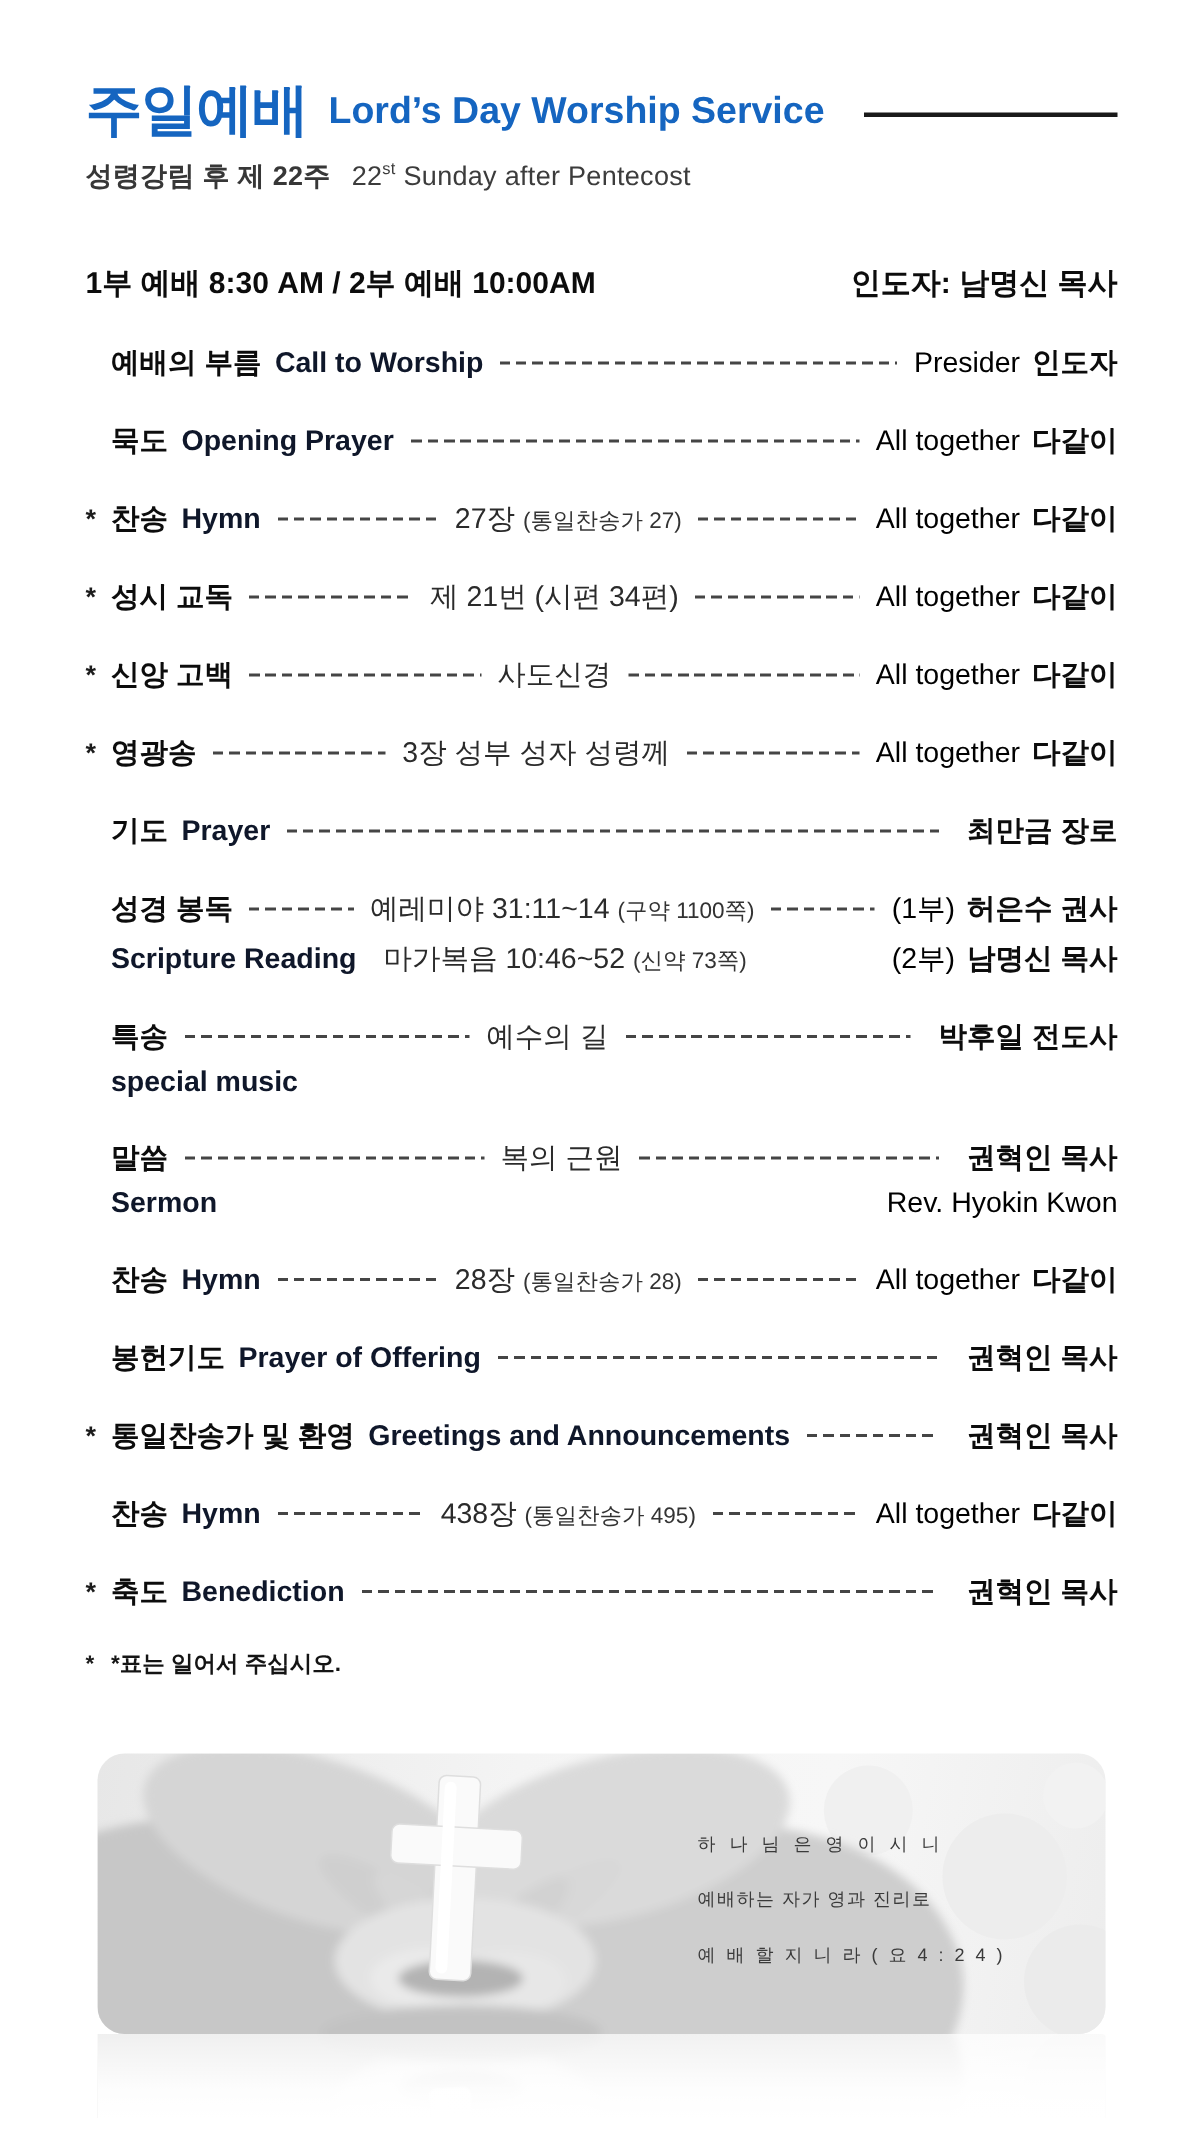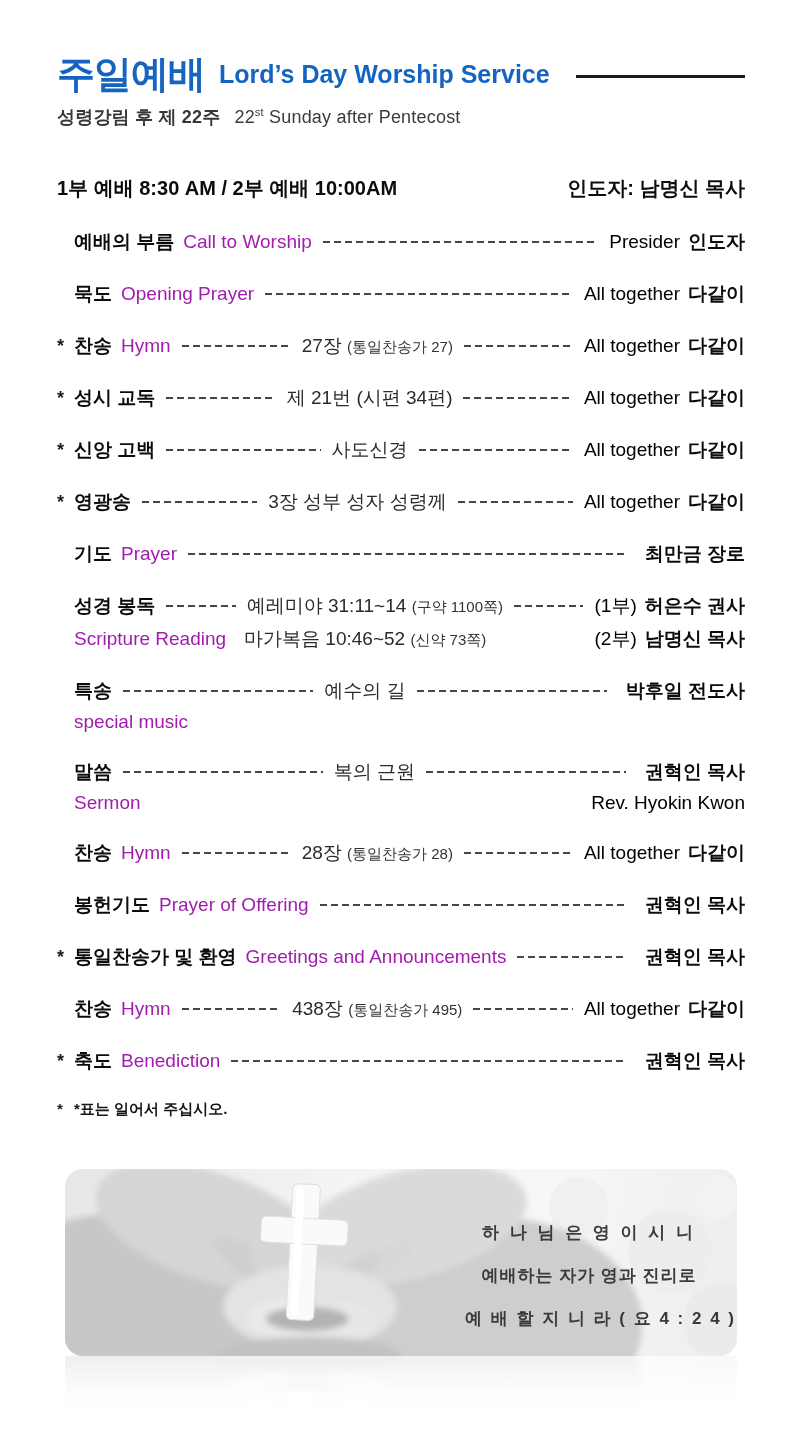--- a/index.html
+++ b/index.html
@@ -14,41 +14,41 @@
   .subtitle{margin-top:10px;font-size:18px;font-weight:500;color:#3c3c3c;letter-spacing:0.2px;}
   .subtitle .kr{margin-right:14px;color:#373737;}
   .subtitle sup{font-size:11px;line-height:0;}
 
   
   .order{margin-top:46px;}
   .row{display:flex;align-items:baseline;font-size:19px;margin-bottom:26px;min-height:24px;}
   .row.info{font-weight:700;font-size:20px;color:#0c0c0c;justify-content:space-between;margin-bottom:27px;}
   .ast{flex:none;width:17px;font-size:18px;font-weight:600;color:#1c1c1c;}
   .kr{font-weight:700;color:#0c0c0c;white-space:nowrap;}
-  .en{color:#a21caf;font-weight:400;margin-left:9px;white-space:nowrap;}
+  .en{color:#0f172a;font-weight:700;margin-left:9px;white-space:nowrap;}
   .leader{flex:1 1 0;min-width:22px;height:2px;align-self:center;margin:0 11px;
           background:repeating-linear-gradient(90deg,#454545 0 7px,transparent 7px 11px);}
   .center{color:#2b2b2b;font-weight:400;white-space:nowrap;}
   .small{font-size:15px;color:#333;font-weight:400;text-align:center;}
   .r-en{color:#000000;font-weight:400;white-space:nowrap;}
   .r-kr{color:#0c0c0c;font-weight:700;margin-left:8px;white-space:nowrap;}
   .right{white-space:nowrap;}
   .tight{margin-bottom:7px;}
   .subrow{display:flex;align-items:baseline;font-size:19px;margin:0 0 26px 17px;}
   .subrow .mid{margin-left:18px;color:#2b2b2b;}
   .subrow .spacer{flex:1;}
   .footnote{display:flex;align-items:baseline;font-size:15px;font-weight:700;color:#141414;margin-top:8px;}
   .footnote .ast{font-size:15px;width:17px;}
 
   
   .photo-wrap{margin:50px 8px 0;}
   .photo{position:relative;height:187px;border-radius:18px;overflow:hidden;
          background:linear-gradient(100deg,#e7e7e7 0%,#f4f4f4 40%,#f7f7f7 70%,#ededed 100%);}
   .photo svg{position:absolute;left:0;top:0;width:100%;height:100%;}
-  .caption{position:absolute;right:24px;top:52px;width:248px;color:#3a3a3a;font-size:17px;font-weight:700;text-align:center;}
+  .caption{position:absolute;right:24px;top:52px;width:248px;color:#3a3a3a;font-size:12px;font-weight:400;text-align:left;}
   .cap-line{margin-bottom:20px;white-space:nowrap;}
   .ls3{letter-spacing:3px;} .ls1{letter-spacing:1px;} .ls2{letter-spacing:2px;}
   .reflect{position:relative;height:56px;overflow:hidden;margin:0 8px;}
   .reflect-inner{height:187px;transform:scaleY(-1);opacity:.5;position:relative;
          background:linear-gradient(100deg,#e7e7e7 0%,#f4f4f4 40%,#f7f7f7 70%,#ededed 100%);border-radius:18px;}
   .reflect-inner svg{position:absolute;left:0;top:0;width:100%;height:100%;}
   .reflect-overlay{position:absolute;inset:0;
          background:linear-gradient(to bottom,rgba(255,255,255,.45) 0%,rgba(255,255,255,.92) 65%,#ffffff 100%);}
 </style>
 </head>

